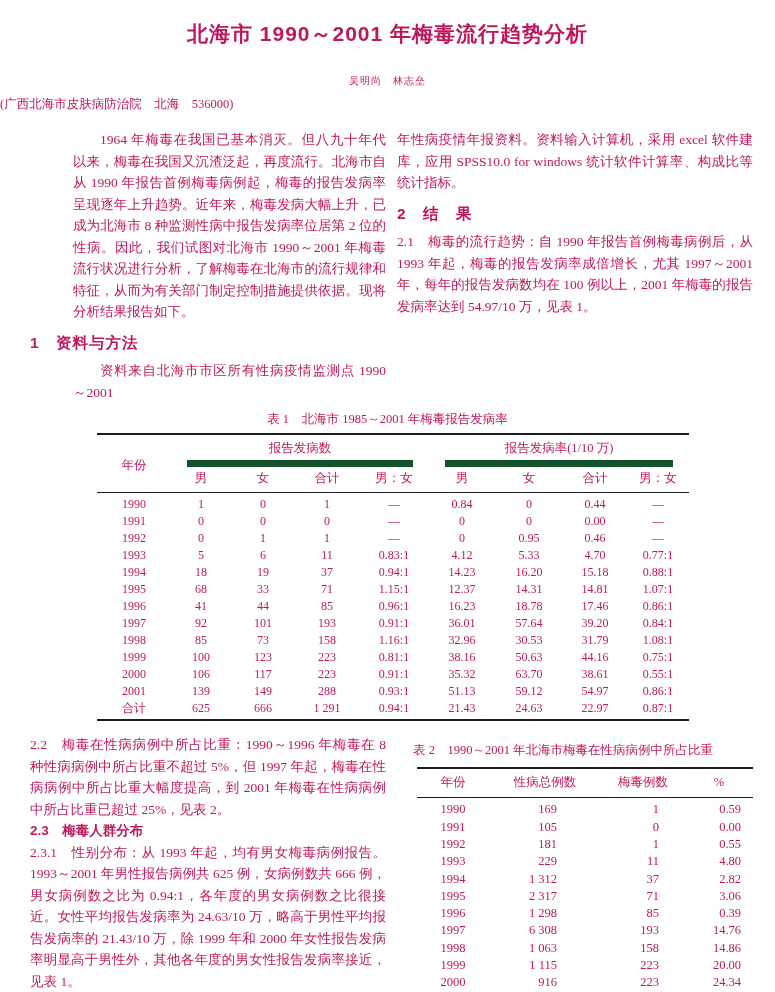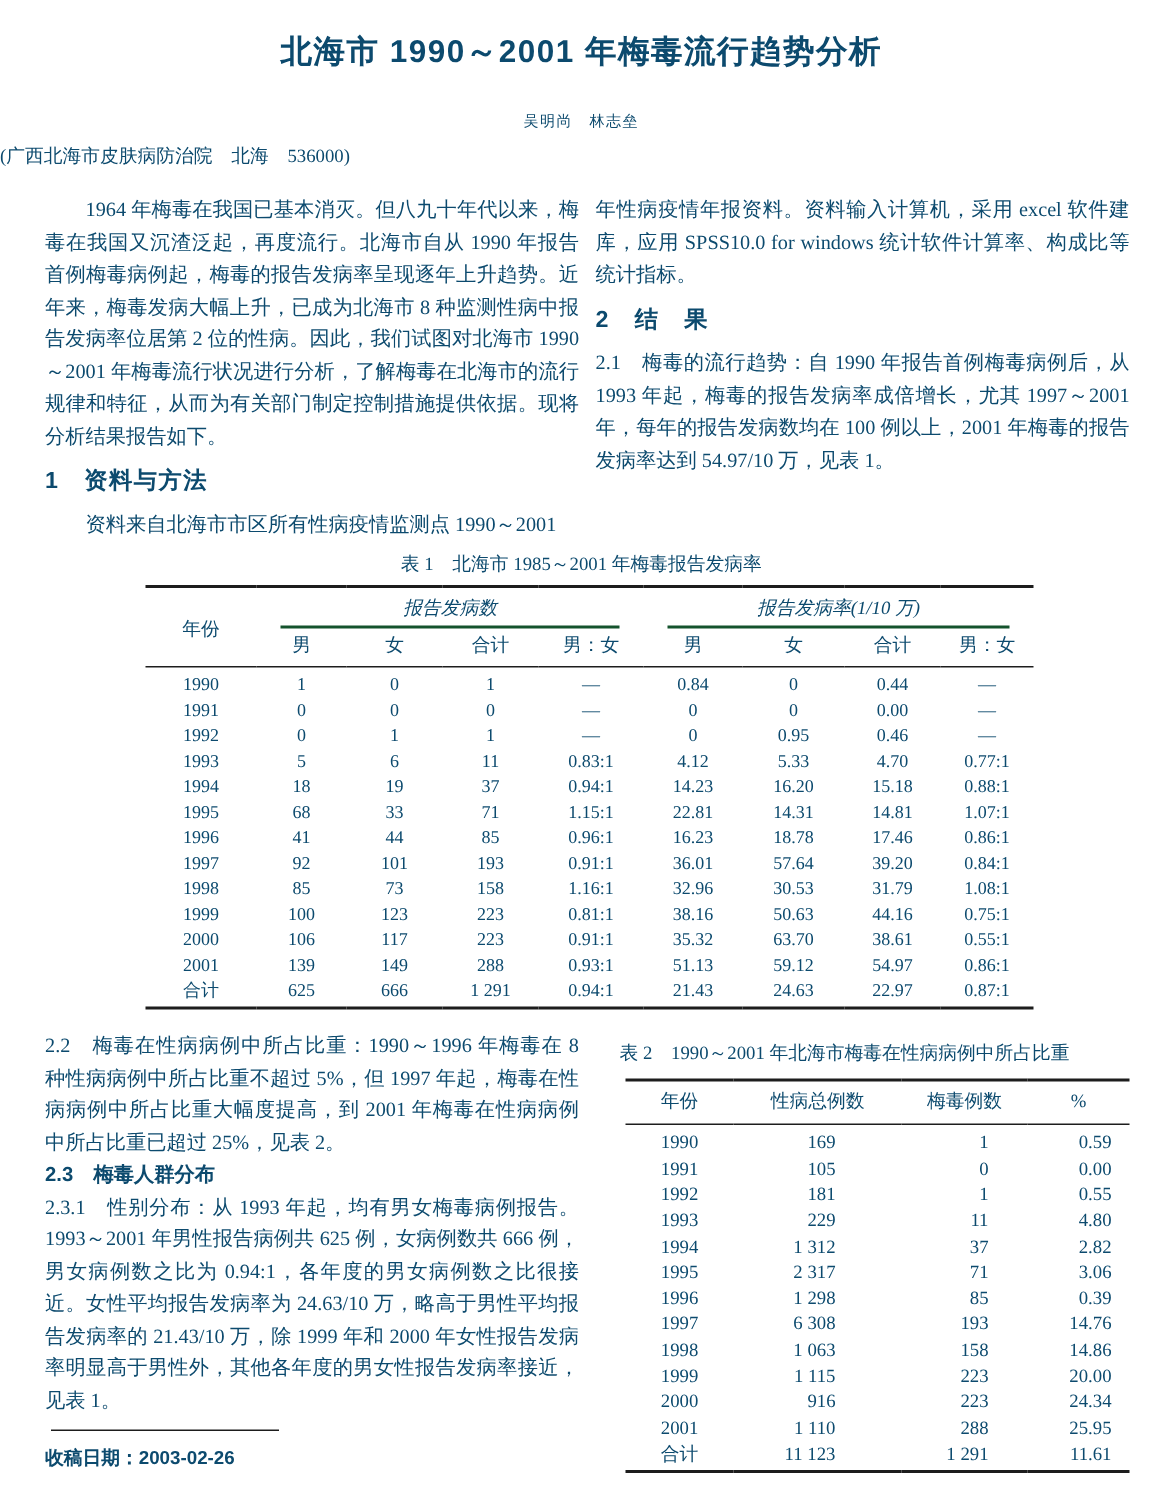--- a/index.html
+++ b/index.html
@@ -1,58 +1,58 @@
 <!DOCTYPE html>
 <html><head>
 <meta charset="utf-8">
 <style>
   html,body{margin:0;padding:0;background:#ffffff;}
   .page{
     position:relative;
     width:775px;height:992px;
     background:#ffffff;
-    color:#0c4a6e;
+    color:#be185d;
     font-family:"Liberation Serif","DejaVu Serif",serif;
     overflow:hidden;
   }
   
   .paper-title{
     margin:0;padding-top:20px;
     text-align:center;
     font-size:21px;font-weight:700;letter-spacing:1px;
     font-family:"Liberation Sans","DejaVu Sans",sans-serif;
   }
   .authors{margin-top:26px;text-align:center;font-size:10px;letter-spacing:1px;}
   .affil{margin-top:8px;text-align:left;font-size:12.5px;}
   
   .cols{display:flex;justify-content:space-between;padding:0 22px 0 30px;}
   .block1{margin-top:16px;}
   .block2{margin-top:13px;align-items:center;}
   .col{width:356px;font-size:13.5px;line-height:21.5px;text-align:justify;}
   p{margin:0;}
-  .indent{text-indent:2em;}
+  .indent{text-indent:2em;margin-left:43px;}
   .sec-heading{
     margin:9px 0 7px;
     font-size:15.5px;font-weight:700;
     font-family:"Liberation Sans","DejaVu Sans",sans-serif;
     letter-spacing:1px;
   }
   .sub-heading{font-weight:700;font-family:"Liberation Sans","DejaVu Sans",sans-serif;font-size:13.5px;}
   
   .t1block{margin-top:4px;}
   .tbl-title{text-align:center;font-size:12.5px;margin:8px 16px 5px;}
   table{border-collapse:collapse;}
   table.t1{
     margin-left:97px;width:592px;
     font-size:12px;
     border-top:2px solid #1d1d1d;border-bottom:2px solid #1d1d1d;
   }
   .t1 th{font-weight:400;font-size:12.5px;text-align:center;padding:0;}
   .t1 thead tr.grp-row th{padding-top:3px;vertical-align:middle;}
-  .grp{display:block;margin:0 16px;padding:2px 0 3px;border-bottom:2px solid #14532d;font-style:italic;}
+  .grp{display:block;margin:0 16px;padding:2px 0 3px;border-bottom:7px solid #14532d;}
   .t1 thead tr.sub th{padding:3px 0 5px;border-bottom:1px solid #1d1d1d;}
   .t1 th.year-h{border-bottom:1px solid #1d1d1d;}
   .t1 tbody td{text-align:center;height:17px;line-height:17px;padding:0;font-size:12px;}
   .t1 tbody tr:first-child td{padding-top:3px;}
   .t1 tbody tr:last-child td{padding-bottom:2px;}
   
   .t2-title{font-size:12.5px;margin:5px 0 5px 16px;text-align:left;}
   table.t2{
     margin-left:20px;width:336px;
     font-size:12.5px;
@@ -185,21 +185,21 @@
             <td>16.20</td>
             <td>15.18</td>
             <td>0.88:1</td>
           </tr>
           <tr>
             <td>1995</td>
             <td>68</td>
             <td>33</td>
             <td>71</td>
             <td>1.15:1</td>
-            <td>22.81</td>
+            <td>12.37</td>
             <td>14.31</td>
             <td>14.81</td>
             <td>1.07:1</td>
           </tr>
           <tr>
             <td>1996</td>
             <td>41</td>
             <td>44</td>
             <td>85</td>
             <td>0.96:1</td>

